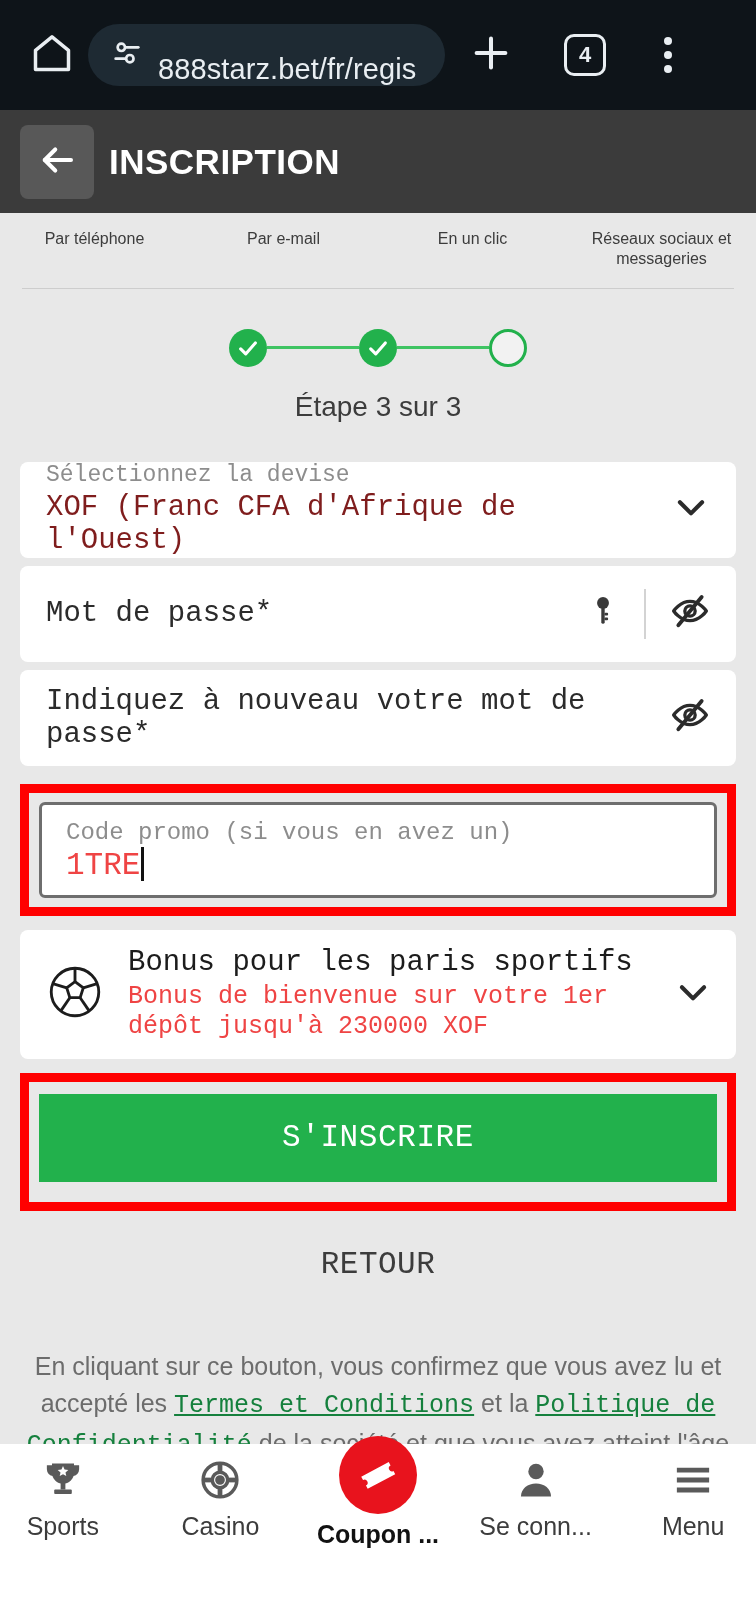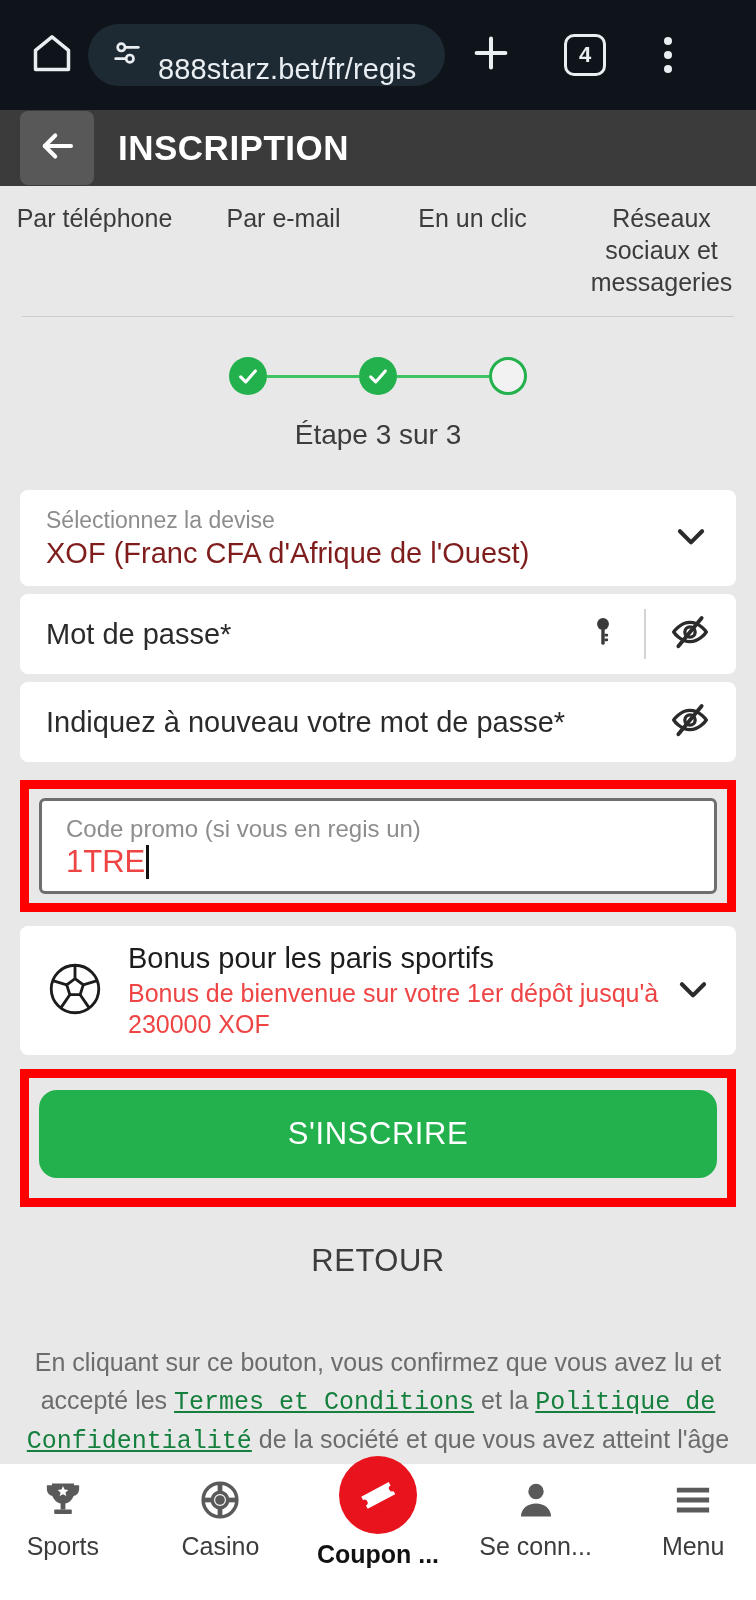--- a/index.html
+++ b/index.html
@@ -31,65 +31,65 @@
   .tab-count-box {
     width: 42px; height: 42px; border: 3.5px solid #e9eef2; border-radius: 10px;
     display:flex; align-items:center; justify-content:center;
     color:#e9eef2; font-size: 22px; font-weight: 700;
   }
   .menu-btn { width: 70px; display:flex; flex-direction:column; align-items:center; gap:6px; }
   .menu-btn i { display:block; width:8px; height:8px; background:#e9eef2; border-radius:50%; }
 
   
   .app-header {
-    height: 76px; background: #3b3b3b;
-    display: flex; align-items: center; padding-left: 20px; gap: 24px;
+    height: 103px; background: #3b3b3b;
+    display: flex; align-items: center; padding-left: 20px; gap: 15px;
   }
   .back-btn {
     width: 74px; height: 74px; background: #585858; border-radius: 8px;
     display:flex; align-items:center; justify-content:center;
   }
   .app-title {
     color: #ffffff; font-size: 35px; font-weight: 700; letter-spacing: .5px;
   }
 
   
   .tabs {
     display: flex; background: #e8e8e8; padding: 16px 0 10px 0;
   }
   .tab {
-    flex: 1; text-align: center; color: #3c3c3c; font-size: 25px;
+    flex: 1; text-align: center; color: #3c3c3c; font-size: 16px;
     line-height: 1.28; padding: 0 6px;
   }
   .tab.multi { line-height: 1.28; }
   .tabs-divider { height: 1px; background: #cdcdcd; margin: 8px 22px 0 22px; }
 
   
   .stepper-wrap { padding-top: 40px; }
   .stepper { display: flex; align-items: center; justify-content: center; }
   .dot {
     width: 38px; height: 38px; border-radius: 50%;
     display:flex; align-items:center; justify-content:center; flex: 0 0 auto;
   }
   .dot.done { background: #22b14c; }
   .dot.todo { background: #f2f2f2; border: 3px solid #22b14c; }
   .seg { width: 92px; height: 3px; background: #3fc463; flex: 0 0 auto; }
   .step-label {
     text-align: center; color: #3c3c3c; font-size: 28px; margin-top: 24px;
   }
 
   
-  .form { padding: 13px 20px; margin-top: 26px; }
+  .form { padding: 13px 20px; margin-top: 26px; font-family: Liberation Mono, monospace; }
   .field {
     background: #ffffff; border-radius: 8px; position: relative;
     display: flex; align-items: center;
   }
   .field + .field { margin-top: 18px; }
   .field.select { height: 96px; padding: 0 26px; }
-  .field.pw { height: 80px; padding: 0 26px; margin-top: 8px; }
+  .field.pw { height: 96px; padding: 0 26px; margin-top: 8px; }
   .sel-label { color: #8d8d8d; font-size: 23px; }
   .sel-value { color: #7f1d1d; font-size: 29px; margin-top: 3px; }
   .sel-inner { flex: 1; }
   .chev { flex: 0 0 auto; margin-left: 10px; }
   .pw-label { color: #2b2b2b; font-size: 29px; flex: 1; }
   .pw-icons { display: flex; align-items: center; gap: 0; }
   .vdiv { width: 2px; height: 50px; background: #d3d3d3; margin: 0 24px; }
 
   
   .promo-hl {
@@ -117,40 +117,40 @@
   .bonus-txt { flex: 1; }
   .bonus-title { color: #1c1c1c; font-size: 29px; }
   .bonus-desc { color: #ef4444; font-size: 25px; line-height: 1.22; margin-top: 3px; }
 
   
   .submit-hl {
     margin-top: 14px; border: 9px solid #ff0000; padding: 12px 10px 20px 10px;
     background: #e8e8e8;
   }
   .submit-btn {
-    background: #22b14c; border-radius: 18px; height: 88px;
+    background: #22b14c; border-radius: 0; height: 88px;
     display:flex; align-items:center; justify-content:center;
     color: #ffffff; font-size: 31px; letter-spacing: .6px;
   }
   .retour {
     margin: 14px 0 0 0; height: 80px;
     display:flex; align-items:center; justify-content:center;
     color: #3c3c3c; font-size: 31px; letter-spacing: .5px;
   }
 
   
   .legal {
     margin: 30px 24px 0 24px; text-align: center;
     color: #6c6c6c; font-size: 25px; line-height: 1.5;
   }
   .legal a { color: #15803d; text-decoration: underline; font-family: Liberation Mono, monospace; }
 
   
   .bottomnav {
-    position: absolute; left: 0; bottom: 0; width: 756px; height: 136px;
+    position: absolute; left: 0; bottom: 0; width: 756px; height: 156px;
     background: #ffffff; display: flex; align-items: flex-start; padding-top: 14px; gap: 32px;
   }
   .navitem { flex: 1; display:flex; flex-direction:column; align-items:center; gap: 6px; }
   .navlabel { color: #3c3c3c; font-size: 25px; }
   .navlabel.strong { color: #111; font-weight: 700; }
   .coupon-circle {
     width: 78px; height: 78px; background: #e8131d; border-radius: 50%;
     display:flex; align-items:center; justify-content:center;
     margin-top: -22px;
   }
@@ -284,21 +284,21 @@
         <svg width="40" height="40" viewBox="0 0 24 24" fill="none" stroke="#2b2b2b" stroke-width="2" stroke-linecap="round" stroke-linejoin="round">
           <path d="M2.2 12S6 6.2 12 6.2 21.8 12 21.8 12 18 17.8 12 17.8 2.2 12 2.2 12z"></path>
           <circle cx="12" cy="12" r="3.1"></circle>
           <line x1="5" y1="20.5" x2="19" y2="3.6" stroke-width="2.3"></line>
         </svg>
       </span>
     </div>
 
     <div class="promo-hl">
       <div class="promo-field">
-        <div class="promo-label">Code promo (si vous en regis un)</div>
+        <div class="promo-label">Code promo (si vous en avez un)</div>
         <div class="promo-value"><span>1TRE</span><span class="caret"></span></div>
       </div>
     </div>
 
     <div class="bonus">
       <span class="ball">
         <svg width="62" height="62" viewBox="0 0 24 24" fill="none" stroke="#1c1c1c" stroke-width="1.1">
           <circle cx="12" cy="12" r="9.2"></circle>
           <polygon points="12,8 15.2,10.4 14,14.2 10,14.2 8.8,10.4"></polygon>
           <line x1="12" y1="2.8" x2="12" y2="8"></line>

